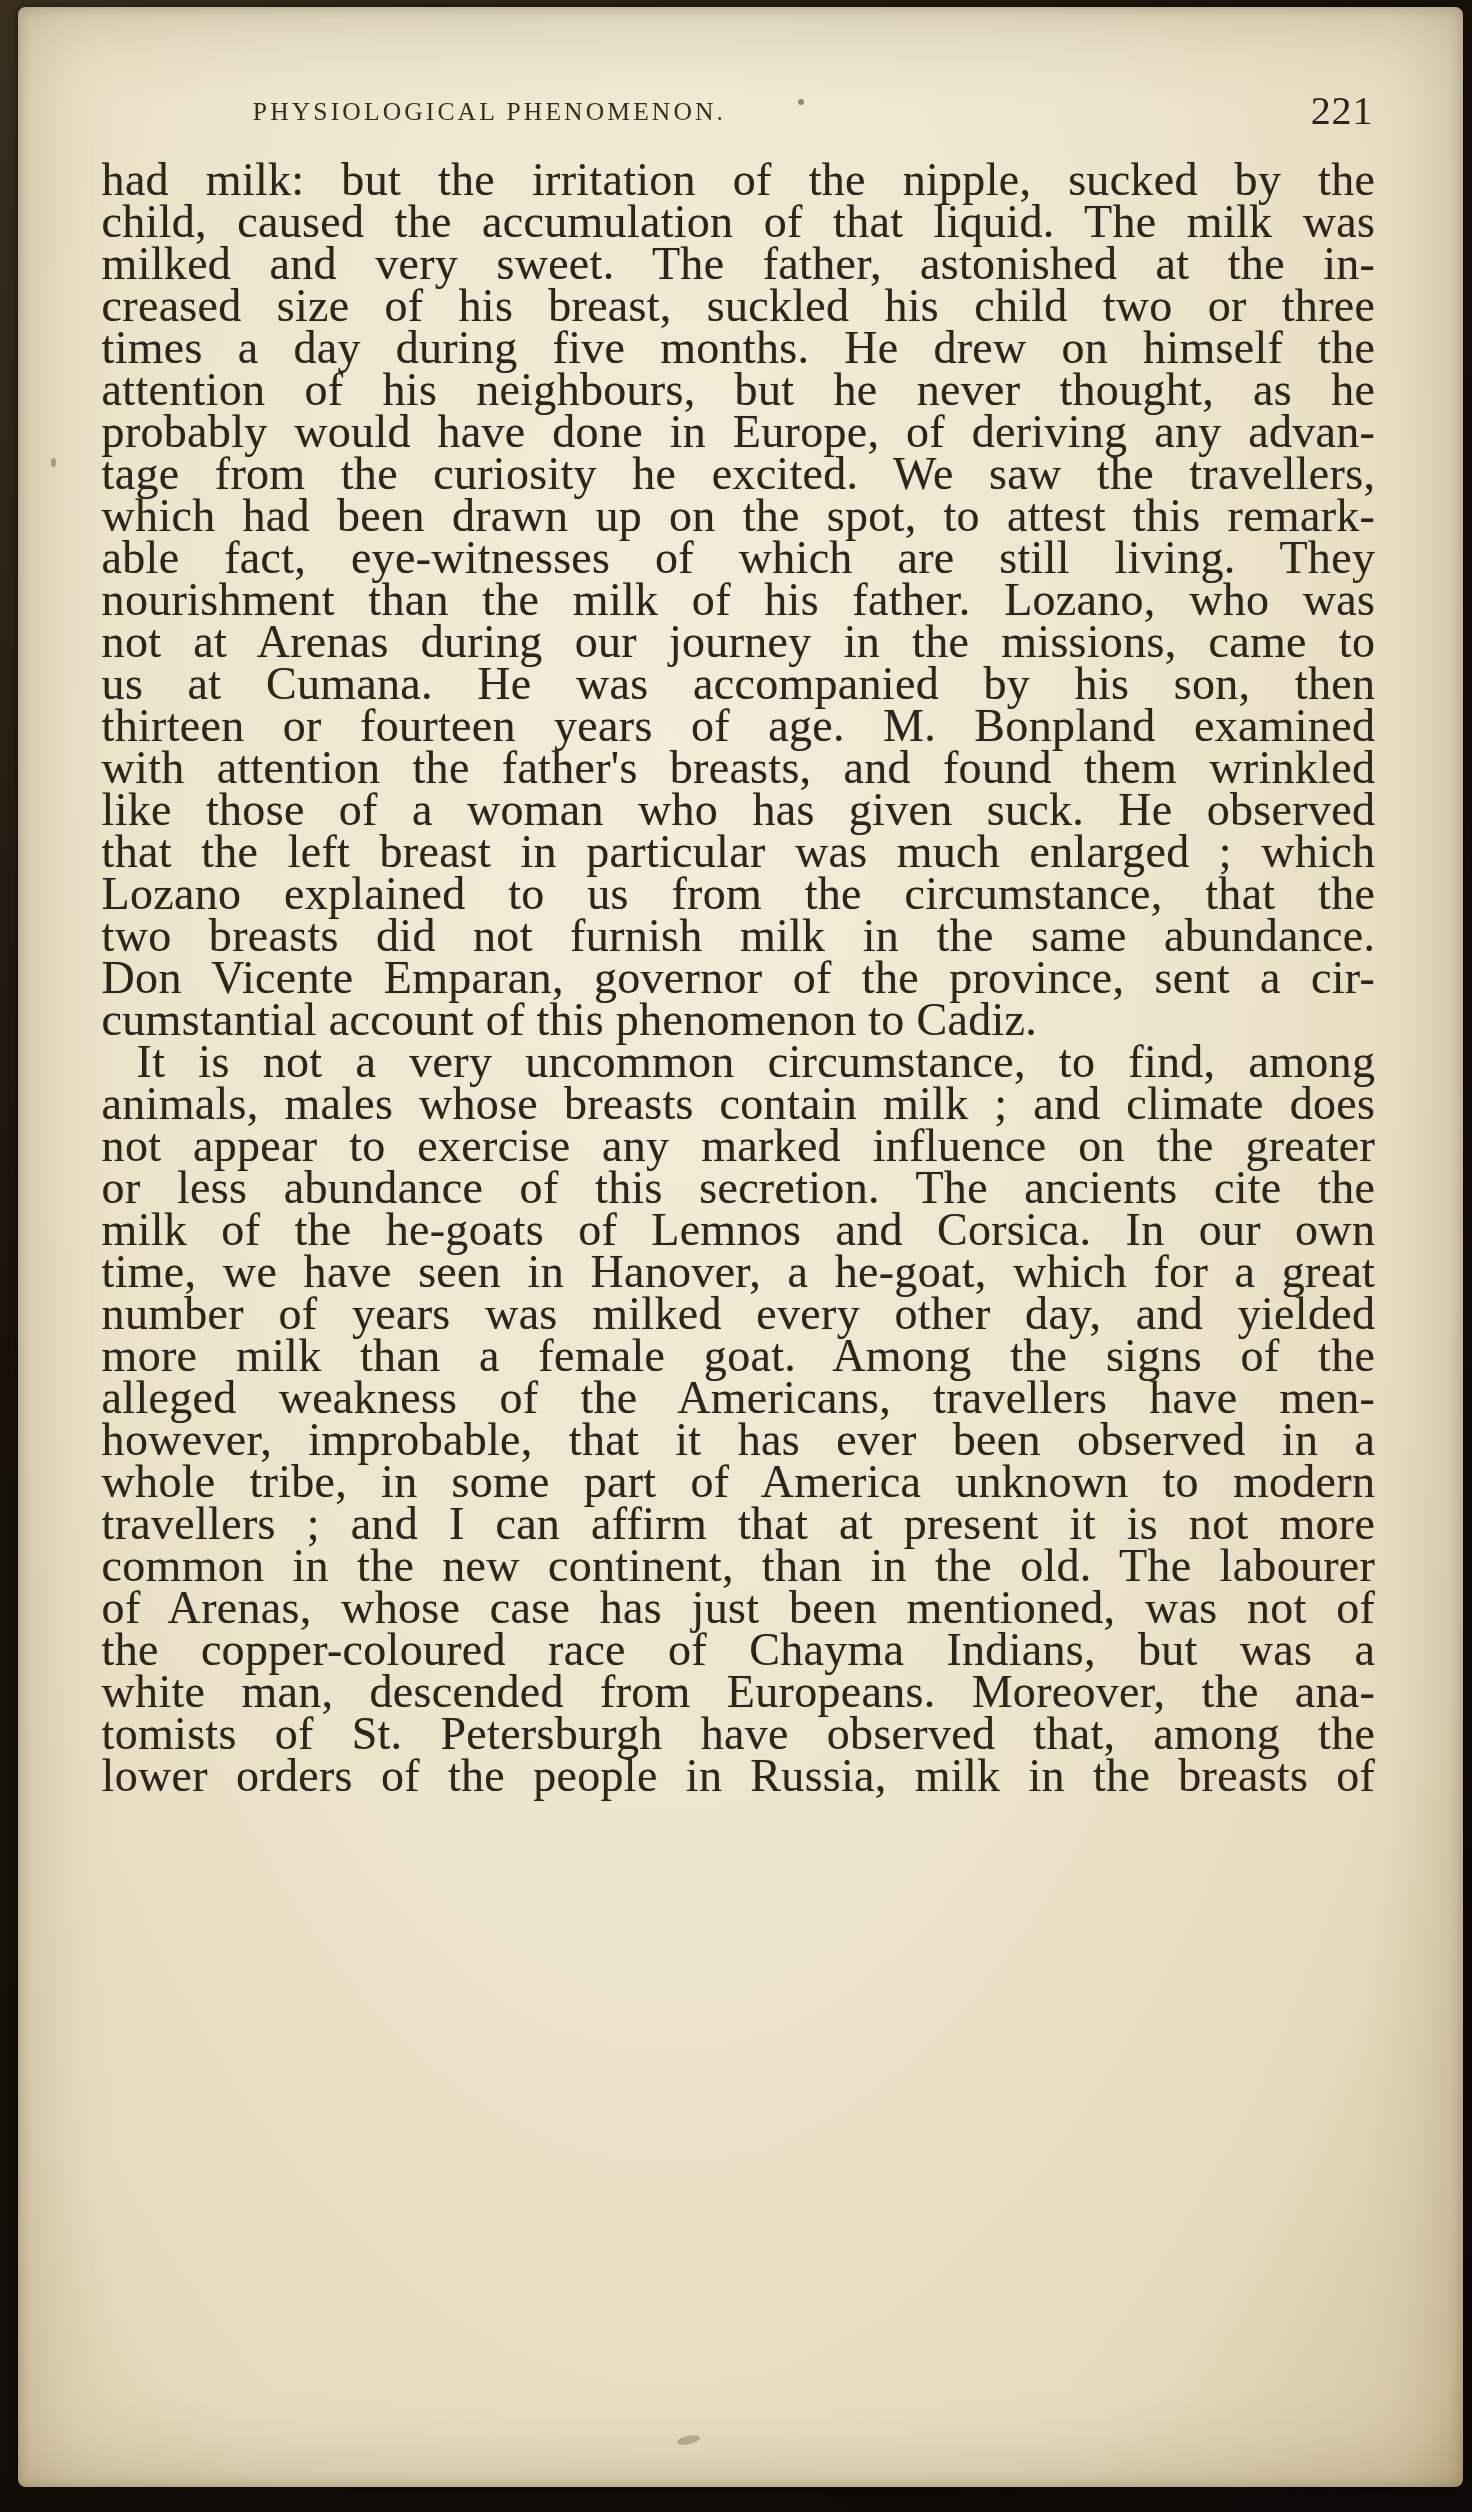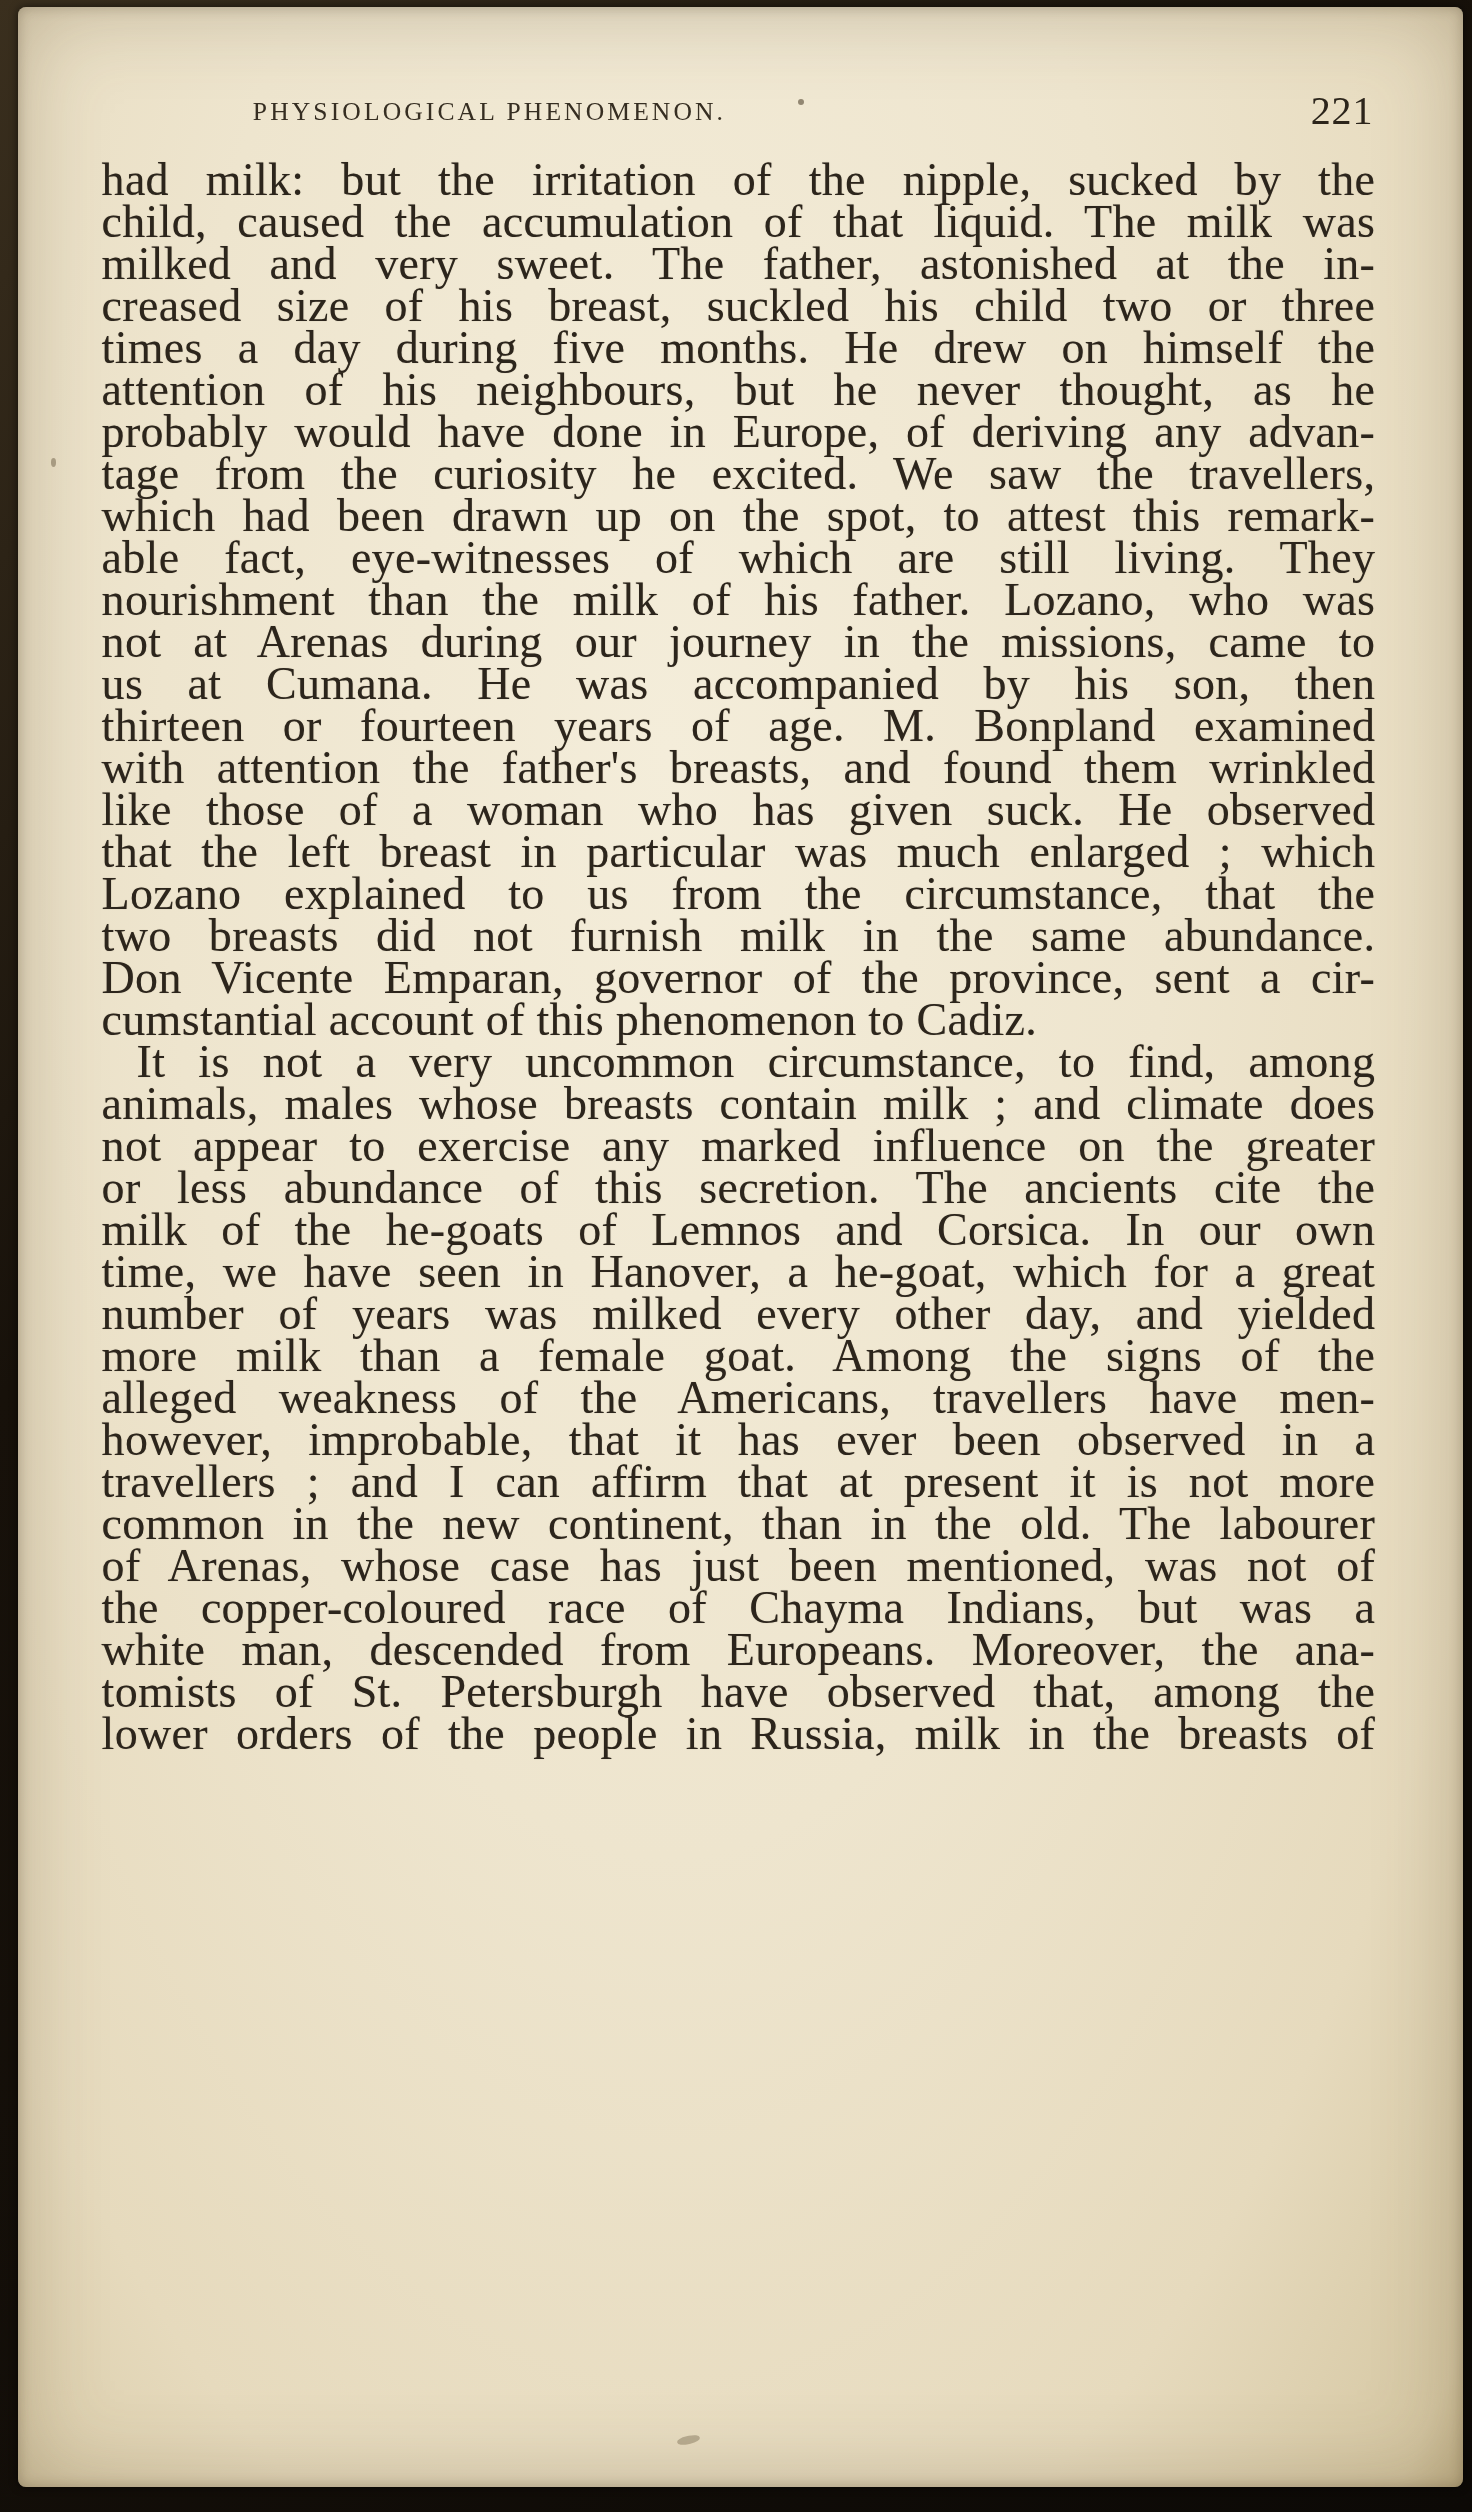--- a/index.html
+++ b/index.html
@@ -123,20 +123,21 @@
     <div class="line indent">It is not a very uncommon circumstance, to find, among</div>
     <div class="line">animals, males whose breasts contain milk ; and climate does</div>
     <div class="line">not appear to exercise any marked influence on the greater</div>
     <div class="line">or less abundance of this secretion.  The ancients cite the</div>
     <div class="line">milk of the he-goats of Lemnos and Corsica.  In our own</div>
     <div class="line">time, we have seen in Hanover, a he-goat, which for a great</div>
     <div class="line">number of years was milked every other day, and yielded</div>
     <div class="line">more milk than a female goat.  Among the signs of the</div>
     <div class="line">alleged weakness of the Americans, travellers have men-</div>
     <div class="line">however, improbable, that it has ever been observed in a</div>
+    <div class="line">whole tribe, in some part of America unknown to modern</div>
     <div class="line">travellers ; and I can affirm that at present it is not more</div>
     <div class="line">common in the new continent, than in the old.  The labourer</div>
     <div class="line">of Arenas, whose case has just been mentioned, was not of</div>
     <div class="line">the copper-coloured race of Chayma Indians, but was a</div>
     <div class="line">white man, descended from Europeans.  Moreover, the ana-</div>
     <div class="line">tomists of St. Petersburgh have observed that, among the</div>
     <div class="line">lower orders of the people in Russia, milk in the breasts of</div>
   </div>
 
   <div class="speck speck-a"></div>

